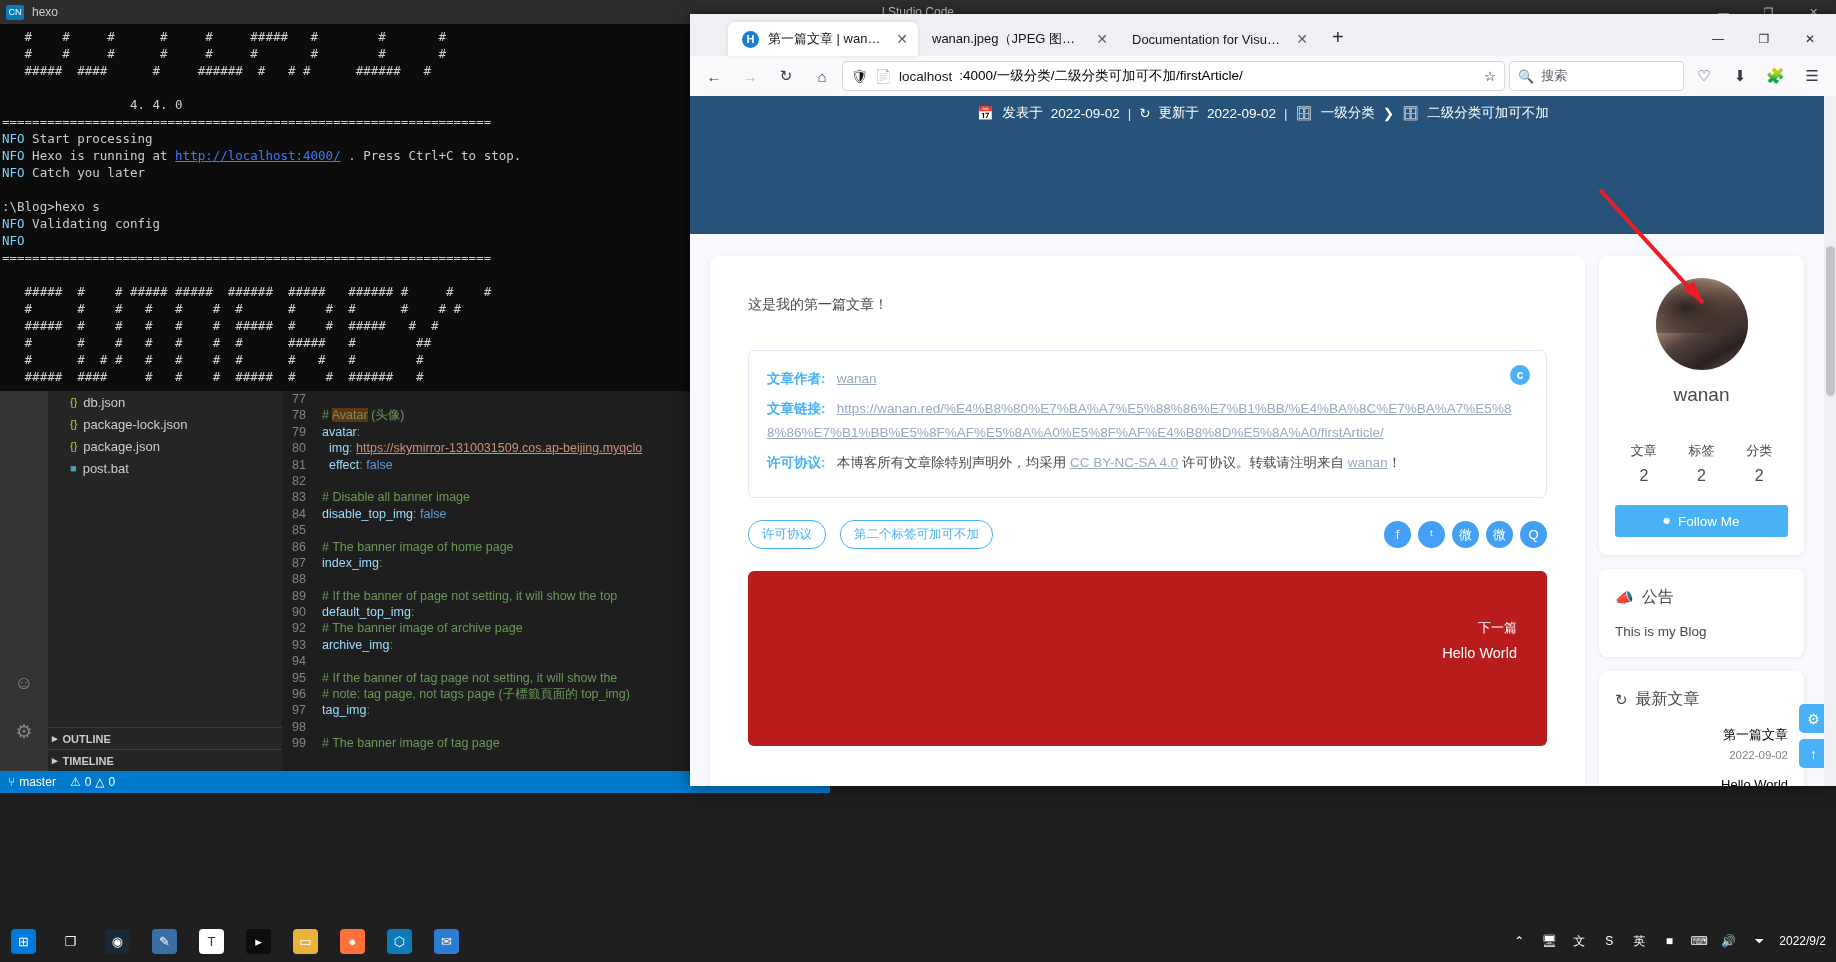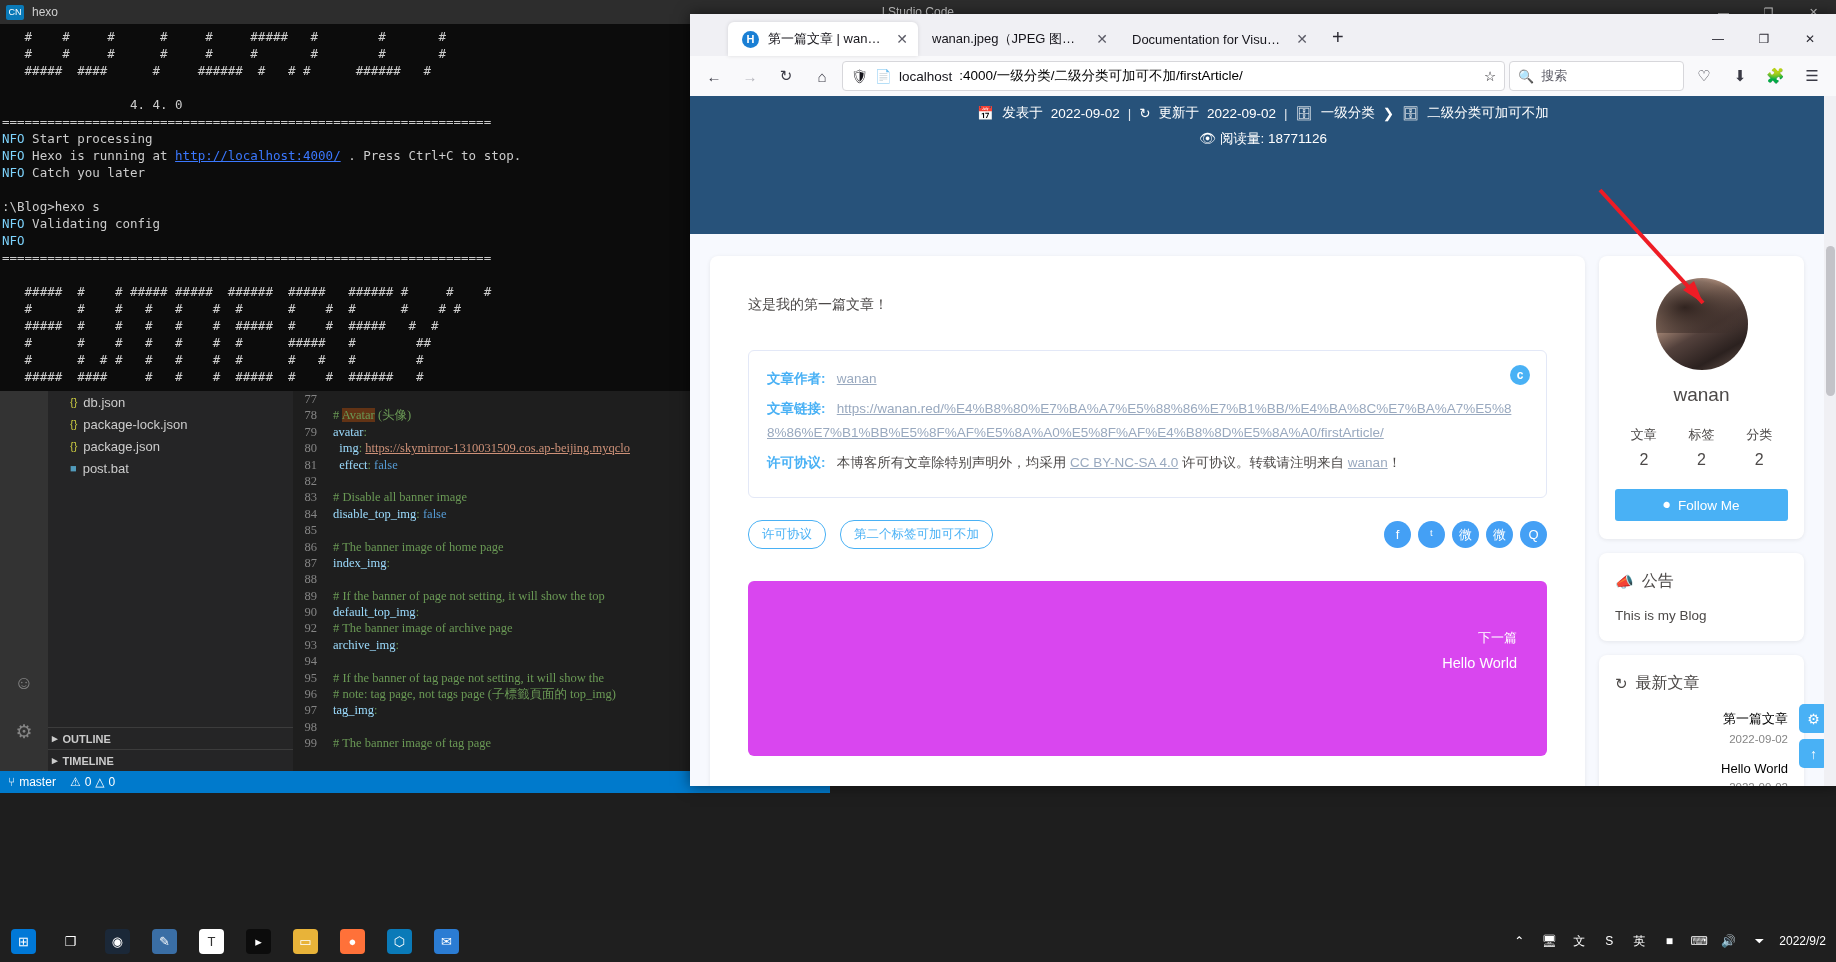--- a/index.html
+++ b/index.html
@@ -30,22 +30,22 @@
   .vs-explorer { position:absolute; left:48px; top:391px; width:250px; height:380px; background:#252526;
       color:#cccccc; font-size:13px; }
   .file-row { height:22px; display:flex; align-items:center; padding-left:22px; gap:6px; }
   .file-ico { font-size:11px; }
   .ico-json { color:#cbcb41; }
   .ico-bat { color:#519aba; }
   .explorer-foot { position:absolute; bottom:0; left:0; width:250px; }
   .exp-sect { height:22px; display:flex; align-items:center; gap:5px; font-size:11px;
       color:#cccccc; padding-left:4px; border-top:1px solid #3c3c3c; font-weight:bold;}
 
-  .code-area { position:absolute; left:293px; top:391px; width:532px; height:380px; background:#1e1e1e;
-      font-family:Liberation Serif, serif; font-size:12.5px; line-height:16.4px; overflow:hidden;}
+  .code-area { position:absolute; left:282px; top:391px; width:532px; height:380px; background:#1e1e1e;
+      font-family:Liberation Sans, sans-serif; font-size:12.5px; line-height:16.4px; overflow:hidden;}
   .code-line { display:flex; height:16.4px; }
   .ln { width:40px; text-align:right; color:#858585; padding-right:16px; flex:none; }
   .ct { white-space:pre; }
   .c-comment { color:#6a9955; }
   .c-key { color:#9cdcfe; }
   .c-bool { color:#569cd6; }
   .c-hl { background:#623315; color:#6a9955; }
   .c-url { color:#ce9178; text-decoration:underline; }
 
   .vs-status { position:absolute; left:0; top:771px; width:830px; height:22px; background:#007acc;
@@ -101,33 +101,33 @@
   .copy-link { color:#99a9bf; text-decoration:underline; word-break:break-all; }
   .copy-plain { color:#4c4948; }
 
   .tags-row { display:flex; align-items:center; margin-top:22px; }
   .tag-pill { border:1px solid #49b1f5; color:#49b1f5; border-radius:14px; font-size:12.5px;
       padding:5px 13px; margin-right:14px; }
   .share-row { margin-left:auto; display:flex; gap:7px; }
   .share-ico { width:27px; height:27px; border-radius:50%; color:#fff; font-size:13px;
       display:flex; align-items:center; justify-content:center; }
 
-  .nextpost { margin-top:32px; height:175px; background:#d946ef; border-radius:6px; position:relative; color:#fff;}
+  .nextpost { margin-top:22px; height:175px; background:#b91c1c; border-radius:6px; position:relative; color:#fff;}
   .np-label { position:absolute; right:30px; top:48px; font-size:13px; }
   .np-title { position:absolute; right:30px; top:74px; font-size:14.5px; }
 
   .sidebar { width:205px; flex:none; display:flex; flex-direction:column; gap:14px; }
   .card { background:#fff; border-radius:8px; box-shadow:0 1px 4px rgba(0,0,0,.08); padding:18px 16px; }
   .avatar { width:92px; height:92px; border-radius:50%; margin:4px auto 0 auto;
       background:linear-gradient(150deg,#e8cfc2 0%,#c9a58f 28%,#53413c 55%,#2b211f 78%,#6d5a52 100%);
       position:relative; overflow:hidden; }
   .avatar::after { content:""; position:absolute; left:-10%; top:-10%; width:120%; height:70%;
       background:radial-gradient(ellipse at 35% 60%, rgba(30,20,18,.88) 0%, rgba(60,45,40,.5) 50%, rgba(0,0,0,0) 72%);}
   .author-name { text-align:center; font-size:19px; color:#4c4948; margin-top:14px; }
-  .stats { display:flex; justify-content:space-around; margin-top:20px; }
+  .stats { display:flex; justify-content:space-around; margin-top:36px; }
   .stat { text-align:center; }
   .stat .k { font-size:13px; color:#4c4948; }
   .stat .v { font-size:16px; color:#4c4948; margin-top:7px; }
   .follow { margin-top:20px; height:32px; background:#49b1f5; border-radius:3px; color:#fff;
       display:flex; align-items:center; justify-content:center; gap:8px; font-size:13.5px; }
   .card-title { display:flex; align-items:center; gap:8px; font-size:16px; color:#4c4948; }
   .card-title .ic { font-size:15px; }
   .notice-text { font-size:13.5px; color:#4c4948; margin-top:16px; }
   .recent-item { margin-top:16px; text-align:right; }
   .recent-title { font-size:13px; color:#000000; }
@@ -371,25 +371,20 @@
         <span class="sep">|</span>
         <span>↻</span>
         <span>更新于</span>
         <span>2022-09-02</span>
         <span class="sep">|</span>
         <span>🗄</span>
         <span>一级分类</span>
         <span>❯</span>
         <span>🗄</span>
         <span>二级分类可加可不加</span>
-      </div>
-      <div class="banner-views">
-        <span>👁</span>
-        <span>阅读量:</span>
-        <span>18771126</span>
       </div>
     </div>
 
     <div class="page-body">
 
       <div class="article">
         <div class="art-text">这是我的第一篇文章！</div>
 
         <div class="copy-box">
           <div class="cc-badge">c</div>

